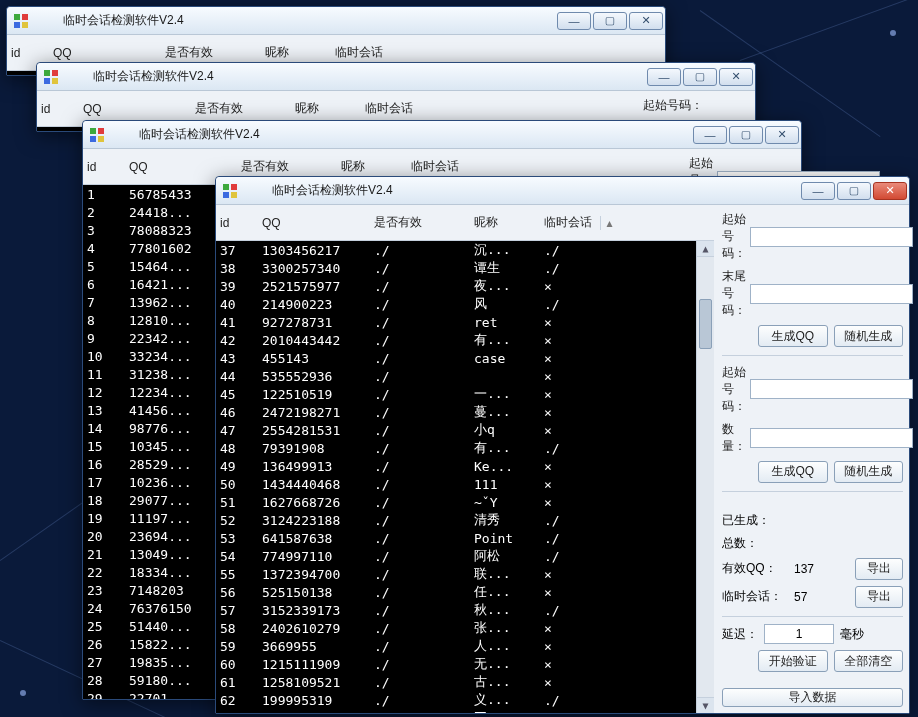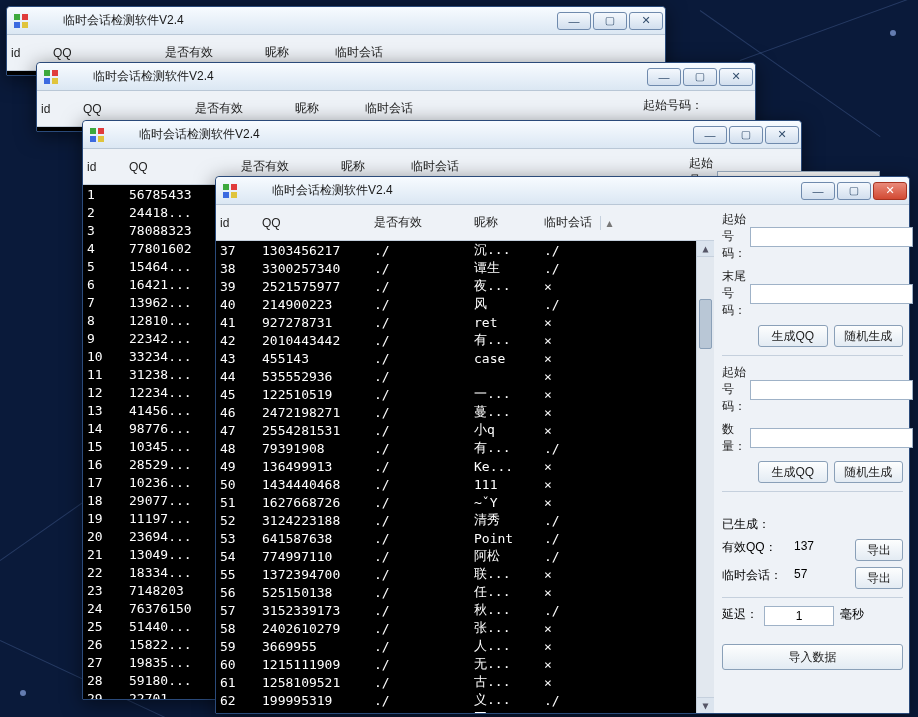--- a/index.html
+++ b/index.html
@@ -87,21 +87,21 @@
     height:22px;
     border:1px solid #8aa0b8;
     background:linear-gradient(#fdfefe,#e3ebf3);
     border-radius:3px;
     display:flex; align-items:center; justify-content:center;
     font-size:12px; color:#222; cursor:pointer;
   }
   .btn-row { display:flex; gap:6px;margin-left:36px; }
   .btn-row .btn { flex:1; }
   .sep { height:1px; background:#c5d0dd; margin:2px 0; }
-  .stat-row { display:flex; gap:6px; }
+  .stat-row { display:flex; align-items:center; gap:6px; }
   .stat-row .slabel { width:66px; }
   .stat-row .sval { flex:1; }
   .small-btn { width:48px; height:22px; }
   .big-btn { width:100%; height:26px;text-align:center; }
   .narrow-right { width:120px; padding:6px 6px 6px 8px; background:#eef2f7; display:flex; flex-direction:column; gap:6px; }
 </style>
 </head>
 <body>
 
 <div class="bg-line" style="left:700px;top:10px;width:220px;transform:rotate(35deg)"></div>
@@ -684,32 +684,39 @@
       <div class="btn-row">
         <div class="btn">生成QQ</div>
         <div class="btn">随机生成</div>
       </div>
       <div class="sep"></div>
       <div style="height:10px"></div>
       <div class="stat-row">
           <span class="slabel">已生成：</span>
         </div>
       <div class="stat-row">
+          <span class="slabel">总数：</span>
+        </div>
+      <div class="stat-row">
           <span class="slabel">有效QQ：</span>
           <span class="sval">137</span>
           <div class="btn small-btn">导出</div>
         </div>
       <div class="stat-row">
           <span class="slabel">临时会话：</span>
           <span class="sval">57</span>
           <div class="btn small-btn">导出</div>
         </div>
       <div class="sep"></div>
       <div class="stat-row">
         <span>延迟：</span>
         <input class="text-input" style="text-align: center; width: 70px; flex: 0 0 70px;" value="1">
         <span>毫秒</span>
       </div>
+      <div class="btn-row">
+        <div class="btn">开始验证</div>
+        <div class="btn">全部清空</div>
+      </div>
       <div style="height:6px"></div>
       <div class="btn big-btn">导入数据</div>
     </div>
   </div>
 </div>
 
 </body></html>

